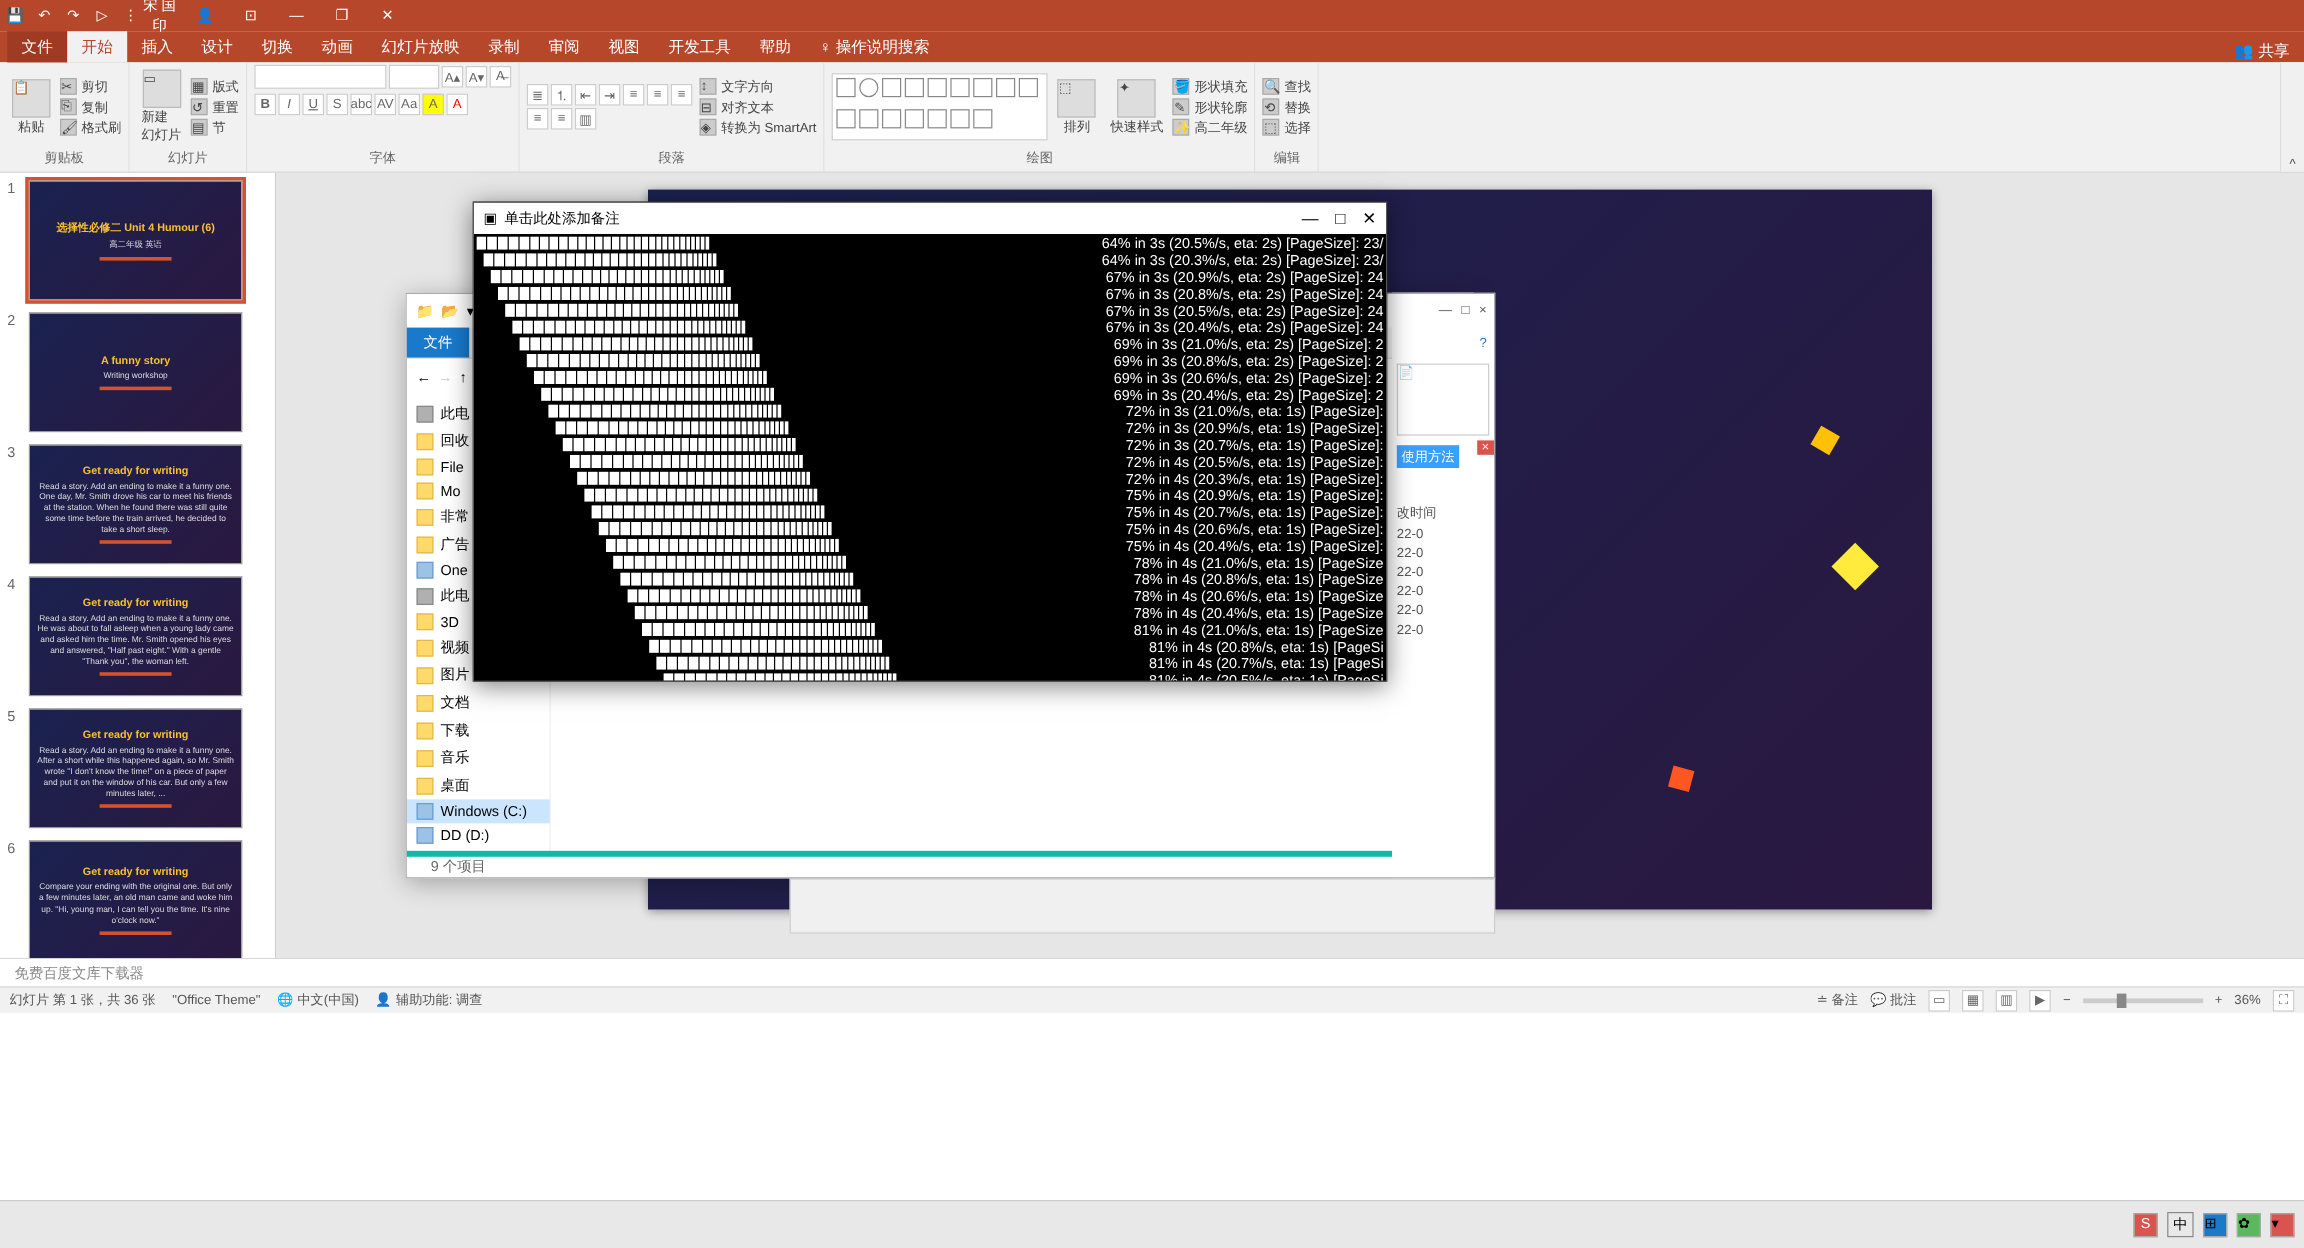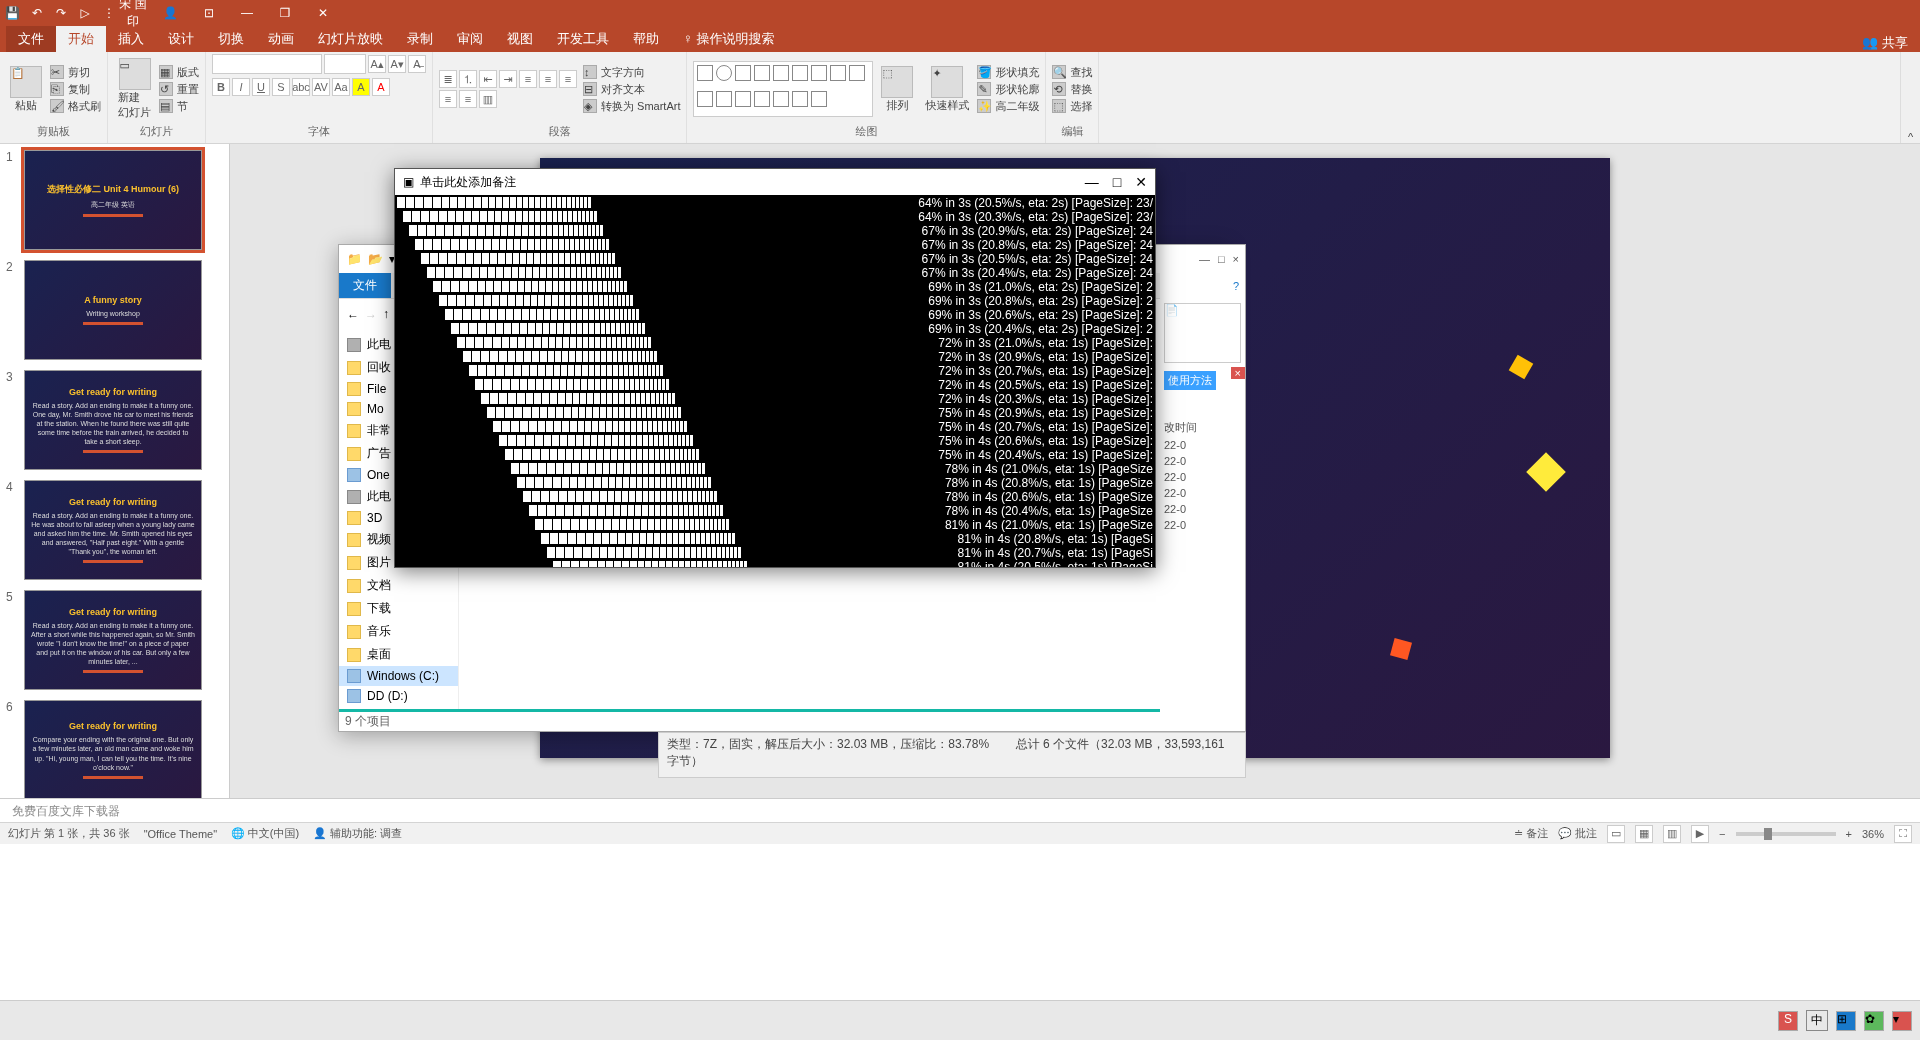--- a/index.html
+++ b/index.html
@@ -76,21 +76,21 @@
 .ex-nav { height: 30px; display: flex; align-items: center; padding: 0 8px; gap: 6px; }
 .ex-body { flex: 1; display: flex; overflow: hidden; }
 .ex-tree { width: 120px; border-right: 1px solid #eee; padding: 4px 0; overflow-y: auto; }
 .tree-item { display: flex; align-items: center; gap: 6px; padding: 3px 8px; white-space: nowrap; }
 .tree-item.sel { background: #cce5ff; }
 .tree-ico { width: 14px; height: 14px; display: inline-block; }
 .ico-folder { background: #ffd96a; border: 1px solid #e0b84a; }
 .ico-drive { background: #9cc2e5; border: 1px solid #6a9bd1; }
 .ico-pc { background: #b0b0b0; border: 1px solid #888; }
 .ex-content { flex: 1; background: #fff; }
-.ex-status { height: 22px; border-top: 3px solid #14b8a6; padding: 0 6px; display: flex; align-items: center; color: #666; }
+.ex-status { height: 22px; border-top: 5px solid #14b8a6; padding: 0 20px; display: flex; align-items: center; color: #666; }
 .ex-status .rightv { margin-left: auto; display: flex; gap: 4px; }
 .viewbtn { width: 20px; height: 16px; border: 1px solid #ccc; }
 
 
 .explorer2 { position: absolute; top: 244px; left: 1160px; width: 86px; height: 488px; background: #fff; border: 1px solid #aaa; border-left: none; display: flex; flex-direction: column; font-size: 11px; color: #555; }
 .ex2-top { height: 28px; display: flex; justify-content: flex-end; align-items: center; gap: 8px; padding-right: 6px; }
 .ex2-body { flex: 1; padding: 4px; overflow: hidden; }
 .ex2-item { margin: 4px 0; }
 
 
@@ -555,25 +555,20 @@
     <div class="winctrl">
       <span>—</span>
       <span>□</span>
       <span>✕</span>
     </div>
   </div>
   <div class="con-body" id="conbody"><div class="con-line"><span class="bars" style="width:282px;padding-left:0px;overflow:hidden;white-space:nowrap"><span class="bar-seg" style="width:8px"></span><span class="bar-seg" style="width:8px"></span><span class="bar-seg" style="width:8px"></span><span class="bar-seg" style="width:8px"></span><span class="bar-seg" style="width:8px"></span><span class="bar-seg" style="width:7px"></span><span class="bar-seg" style="width:7px"></span><span class="bar-seg" style="width:7px"></span><span class="bar-seg" style="width:7px"></span><span class="bar-seg" style="width:7px"></span><span class="bar-seg" style="width:6px"></span><span class="bar-seg" style="width:6px"></span><span class="bar-seg" style="width:6px"></span><span class="bar-seg" style="width:6px"></span><span class="bar-seg" style="width:6px"></span><span class="bar-seg" style="width:5px"></span><span class="bar-seg" style="width:5px"></span><span class="bar-seg" style="width:5px"></span><span class="bar-seg" style="width:5px"></span><span class="bar-seg" style="width:5px"></span><span class="bar-seg" style="width:4px"></span><span class="bar-seg" style="width:4px"></span><span class="bar-seg" style="width:4px"></span><span class="bar-seg" style="width:4px"></span><span class="bar-seg" style="width:4px"></span><span class="bar-seg" style="width:3px"></span><span class="bar-seg" style="width:3px"></span><span class="bar-seg" style="width:3px"></span><span class="bar-seg" style="width:3px"></span><span class="bar-seg" style="width:3px"></span></span><span style="flex:1;text-align:right">64% in 3s (20.5%/s, eta: 2s) [PageSize]: 23/</span></div><div class="con-line"><span class="bars" style="width:282px;padding-left:6px;overflow:hidden;white-space:nowrap"><span class="bar-seg" style="width:8px"></span><span class="bar-seg" style="width:8px"></span><span class="bar-seg" style="width:8px"></span><span class="bar-seg" style="width:8px"></span><span class="bar-seg" style="width:8px"></span><span class="bar-seg" style="width:7px"></span><span class="bar-seg" style="width:7px"></span><span class="bar-seg" style="width:7px"></span><span class="bar-seg" style="width:7px"></span><span class="bar-seg" style="width:7px"></span><span class="bar-seg" style="width:6px"></span><span class="bar-seg" style="width:6px"></span><span class="bar-seg" style="width:6px"></span><span class="bar-seg" style="width:6px"></span><span class="bar-seg" style="width:6px"></span><span class="bar-seg" style="width:5px"></span><span class="bar-seg" style="width:5px"></span><span class="bar-seg" style="width:5px"></span><span class="bar-seg" style="width:5px"></span><span class="bar-seg" style="width:5px"></span><span class="bar-seg" style="width:4px"></span><span class="bar-seg" style="width:4px"></span><span class="bar-seg" style="width:4px"></span><span class="bar-seg" style="width:4px"></span><span class="bar-seg" style="width:4px"></span><span class="bar-seg" style="width:3px"></span><span class="bar-seg" style="width:3px"></span><span class="bar-seg" style="width:3px"></span><span class="bar-seg" style="width:3px"></span><span class="bar-seg" style="width:3px"></span></span><span style="flex:1;text-align:right">64% in 3s (20.3%/s, eta: 2s) [PageSize]: 23/</span></div><div class="con-line"><span class="bars" style="width:295px;padding-left:12px;overflow:hidden;white-space:nowrap"><span class="bar-seg" style="width:8px"></span><span class="bar-seg" style="width:8px"></span><span class="bar-seg" style="width:8px"></span><span class="bar-seg" style="width:8px"></span><span class="bar-seg" style="width:8px"></span><span class="bar-seg" style="width:7px"></span><span class="bar-seg" style="width:7px"></span><span class="bar-seg" style="width:7px"></span><span class="bar-seg" style="width:7px"></span><span class="bar-seg" style="width:7px"></span><span class="bar-seg" style="width:6px"></span><span class="bar-seg" style="width:6px"></span><span class="bar-seg" style="width:6px"></span><span class="bar-seg" style="width:6px"></span><span class="bar-seg" style="width:6px"></span><span class="bar-seg" style="width:5px"></span><span class="bar-seg" style="width:5px"></span><span class="bar-seg" style="width:5px"></span><span class="bar-seg" style="width:5px"></span><span class="bar-seg" style="width:5px"></span><span class="bar-seg" style="width:4px"></span><span class="bar-seg" style="width:4px"></span><span class="bar-seg" style="width:4px"></span><span class="bar-seg" style="width:4px"></span><span class="bar-seg" style="width:4px"></span><span class="bar-seg" style="width:3px"></span><span class="bar-seg" style="width:3px"></span><span class="bar-seg" style="width:3px"></span><span class="bar-seg" style="width:3px"></span><span class="bar-seg" style="width:3px"></span></span><span style="flex:1;text-align:right">67% in 3s (20.9%/s, eta: 2s) [PageSize]: 24</span></div><div class="con-line"><span class="bars" style="width:295px;padding-left:18px;overflow:hidden;white-space:nowrap"><span class="bar-seg" style="width:8px"></span><span class="bar-seg" style="width:8px"></span><span class="bar-seg" style="width:8px"></span><span class="bar-seg" style="width:8px"></span><span class="bar-seg" style="width:8px"></span><span class="bar-seg" style="width:7px"></span><span class="bar-seg" style="width:7px"></span><span class="bar-seg" style="width:7px"></span><span class="bar-seg" style="width:7px"></span><span class="bar-seg" style="width:7px"></span><span class="bar-seg" style="width:6px"></span><span class="bar-seg" style="width:6px"></span><span class="bar-seg" style="width:6px"></span><span class="bar-seg" style="width:6px"></span><span class="bar-seg" style="width:6px"></span><span class="bar-seg" style="width:5px"></span><span class="bar-seg" style="width:5px"></span><span class="bar-seg" style="width:5px"></span><span class="bar-seg" style="width:5px"></span><span class="bar-seg" style="width:5px"></span><span class="bar-seg" style="width:4px"></span><span class="bar-seg" style="width:4px"></span><span class="bar-seg" style="width:4px"></span><span class="bar-seg" style="width:4px"></span><span class="bar-seg" style="width:4px"></span><span class="bar-seg" style="width:3px"></span><span class="bar-seg" style="width:3px"></span><span class="bar-seg" style="width:3px"></span><span class="bar-seg" style="width:3px"></span><span class="bar-seg" style="width:3px"></span></span><span style="flex:1;text-align:right">67% in 3s (20.8%/s, eta: 2s) [PageSize]: 24</span></div><div class="con-line"><span class="bars" style="width:295px;padding-left:24px;overflow:hidden;white-space:nowrap"><span class="bar-seg" style="width:8px"></span><span class="bar-seg" style="width:8px"></span><span class="bar-seg" style="width:8px"></span><span class="bar-seg" style="width:8px"></span><span class="bar-seg" style="width:8px"></span><span class="bar-seg" style="width:7px"></span><span class="bar-seg" style="width:7px"></span><span class="bar-seg" style="width:7px"></span><span class="bar-seg" style="width:7px"></span><span class="bar-seg" style="width:7px"></span><span class="bar-seg" style="width:6px"></span><span class="bar-seg" style="width:6px"></span><span class="bar-seg" style="width:6px"></span><span class="bar-seg" style="width:6px"></span><span class="bar-seg" style="width:6px"></span><span class="bar-seg" style="width:5px"></span><span class="bar-seg" style="width:5px"></span><span class="bar-seg" style="width:5px"></span><span class="bar-seg" style="width:5px"></span><span class="bar-seg" style="width:5px"></span><span class="bar-seg" style="width:4px"></span><span class="bar-seg" style="width:4px"></span><span class="bar-seg" style="width:4px"></span><span class="bar-seg" style="width:4px"></span><span class="bar-seg" style="width:4px"></span><span class="bar-seg" style="width:3px"></span><span class="bar-seg" style="width:3px"></span><span class="bar-seg" style="width:3px"></span><span class="bar-seg" style="width:3px"></span><span class="bar-seg" style="width:3px"></span></span><span style="flex:1;text-align:right">67% in 3s (20.5%/s, eta: 2s) [PageSize]: 24</span></div><div class="con-line"><span class="bars" style="width:295px;padding-left:30px;overflow:hidden;white-space:nowrap"><span class="bar-seg" style="width:8px"></span><span class="bar-seg" style="width:8px"></span><span class="bar-seg" style="width:8px"></span><span class="bar-seg" style="width:8px"></span><span class="bar-seg" style="width:8px"></span><span class="bar-seg" style="width:7px"></span><span class="bar-seg" style="width:7px"></span><span class="bar-seg" style="width:7px"></span><span class="bar-seg" style="width:7px"></span><span class="bar-seg" style="width:7px"></span><span class="bar-seg" style="width:6px"></span><span class="bar-seg" style="width:6px"></span><span class="bar-seg" style="width:6px"></span><span class="bar-seg" style="width:6px"></span><span class="bar-seg" style="width:6px"></span><span class="bar-seg" style="width:5px"></span><span class="bar-seg" style="width:5px"></span><span class="bar-seg" style="width:5px"></span><span class="bar-seg" style="width:5px"></span><span class="bar-seg" style="width:5px"></span><span class="bar-seg" style="width:4px"></span><span class="bar-seg" style="width:4px"></span><span class="bar-seg" style="width:4px"></span><span class="bar-seg" style="width:4px"></span><span class="bar-seg" style="width:4px"></span><span class="bar-seg" style="width:3px"></span><span class="bar-seg" style="width:3px"></span><span class="bar-seg" style="width:3px"></span><span class="bar-seg" style="width:3px"></span><span class="bar-seg" style="width:3px"></span></span><span style="flex:1;text-align:right">67% in 3s (20.4%/s, eta: 2s) [PageSize]: 24</span></div><div class="con-line"><span class="bars" style="width:304px;padding-left:36px;overflow:hidden;white-space:nowrap"><span class="bar-seg" style="width:8px"></span><span class="bar-seg" style="width:8px"></span><span class="bar-seg" style="width:8px"></span><span class="bar-seg" style="width:8px"></span><span class="bar-seg" style="width:8px"></span><span class="bar-seg" style="width:7px"></span><span class="bar-seg" style="width:7px"></span><span class="bar-seg" style="width:7px"></span><span class="bar-seg" style="width:7px"></span><span class="bar-seg" style="width:7px"></span><span class="bar-seg" style="width:6px"></span><span class="bar-seg" style="width:6px"></span><span class="bar-seg" style="width:6px"></span><span class="bar-seg" style="width:6px"></span><span class="bar-seg" style="width:6px"></span><span class="bar-seg" style="width:5px"></span><span class="bar-seg" style="width:5px"></span><span class="bar-seg" style="width:5px"></span><span class="bar-seg" style="width:5px"></span><span class="bar-seg" style="width:5px"></span><span class="bar-seg" style="width:4px"></span><span class="bar-seg" style="width:4px"></span><span class="bar-seg" style="width:4px"></span><span class="bar-seg" style="width:4px"></span><span class="bar-seg" style="width:4px"></span><span class="bar-seg" style="width:3px"></span><span class="bar-seg" style="width:3px"></span><span class="bar-seg" style="width:3px"></span><span class="bar-seg" style="width:3px"></span><span class="bar-seg" style="width:3px"></span></span><span style="flex:1;text-align:right">69% in 3s (21.0%/s, eta: 2s) [PageSize]: 2</span></div><div class="con-line"><span class="bars" style="width:304px;padding-left:42px;overflow:hidden;white-space:nowrap"><span class="bar-seg" style="width:8px"></span><span class="bar-seg" style="width:8px"></span><span class="bar-seg" style="width:8px"></span><span class="bar-seg" style="width:8px"></span><span class="bar-seg" style="width:8px"></span><span class="bar-seg" style="width:7px"></span><span class="bar-seg" style="width:7px"></span><span class="bar-seg" style="width:7px"></span><span class="bar-seg" style="width:7px"></span><span class="bar-seg" style="width:7px"></span><span class="bar-seg" style="width:6px"></span><span class="bar-seg" style="width:6px"></span><span class="bar-seg" style="width:6px"></span><span class="bar-seg" style="width:6px"></span><span class="bar-seg" style="width:6px"></span><span class="bar-seg" style="width:5px"></span><span class="bar-seg" style="width:5px"></span><span class="bar-seg" style="width:5px"></span><span class="bar-seg" style="width:5px"></span><span class="bar-seg" style="width:5px"></span><span class="bar-seg" style="width:4px"></span><span class="bar-seg" style="width:4px"></span><span class="bar-seg" style="width:4px"></span><span class="bar-seg" style="width:4px"></span><span class="bar-seg" style="width:4px"></span><span class="bar-seg" style="width:3px"></span><span class="bar-seg" style="width:3px"></span><span class="bar-seg" style="width:3px"></span><span class="bar-seg" style="width:3px"></span><span class="bar-seg" style="width:3px"></span></span><span style="flex:1;text-align:right">69% in 3s (20.8%/s, eta: 2s) [PageSize]: 2</span></div><div class="con-line"><span class="bars" style="width:304px;padding-left:48px;overflow:hidden;white-space:nowrap"><span class="bar-seg" style="width:8px"></span><span class="bar-seg" style="width:8px"></span><span class="bar-seg" style="width:8px"></span><span class="bar-seg" style="width:8px"></span><span class="bar-seg" style="width:8px"></span><span class="bar-seg" style="width:7px"></span><span class="bar-seg" style="width:7px"></span><span class="bar-seg" style="width:7px"></span><span class="bar-seg" style="width:7px"></span><span class="bar-seg" style="width:7px"></span><span class="bar-seg" style="width:6px"></span><span class="bar-seg" style="width:6px"></span><span class="bar-seg" style="width:6px"></span><span class="bar-seg" style="width:6px"></span><span class="bar-seg" style="width:6px"></span><span class="bar-seg" style="width:5px"></span><span class="bar-seg" style="width:5px"></span><span class="bar-seg" style="width:5px"></span><span class="bar-seg" style="width:5px"></span><span class="bar-seg" style="width:5px"></span><span class="bar-seg" style="width:4px"></span><span class="bar-seg" style="width:4px"></span><span class="bar-seg" style="width:4px"></span><span class="bar-seg" style="width:4px"></span><span class="bar-seg" style="width:4px"></span><span class="bar-seg" style="width:3px"></span><span class="bar-seg" style="width:3px"></span><span class="bar-seg" style="width:3px"></span><span class="bar-seg" style="width:3px"></span><span class="bar-seg" style="width:3px"></span></span><span style="flex:1;text-align:right">69% in 3s (20.6%/s, eta: 2s) [PageSize]: 2</span></div><div class="con-line"><span class="bars" style="width:304px;padding-left:54px;overflow:hidden;white-space:nowrap"><span class="bar-seg" style="width:8px"></span><span class="bar-seg" style="width:8px"></span><span class="bar-seg" style="width:8px"></span><span class="bar-seg" style="width:8px"></span><span class="bar-seg" style="width:8px"></span><span class="bar-seg" style="width:7px"></span><span class="bar-seg" style="width:7px"></span><span class="bar-seg" style="width:7px"></span><span class="bar-seg" style="width:7px"></span><span class="bar-seg" style="width:7px"></span><span class="bar-seg" style="width:6px"></span><span class="bar-seg" style="width:6px"></span><span class="bar-seg" style="width:6px"></span><span class="bar-seg" style="width:6px"></span><span class="bar-seg" style="width:6px"></span><span class="bar-seg" style="width:5px"></span><span class="bar-seg" style="width:5px"></span><span class="bar-seg" style="width:5px"></span><span class="bar-seg" style="width:5px"></span><span class="bar-seg" style="width:5px"></span><span class="bar-seg" style="width:4px"></span><span class="bar-seg" style="width:4px"></span><span class="bar-seg" style="width:4px"></span><span class="bar-seg" style="width:4px"></span><span class="bar-seg" style="width:4px"></span><span class="bar-seg" style="width:3px"></span><span class="bar-seg" style="width:3px"></span><span class="bar-seg" style="width:3px"></span><span class="bar-seg" style="width:3px"></span><span class="bar-seg" style="width:3px"></span></span><span style="flex:1;text-align:right">69% in 3s (20.4%/s, eta: 2s) [PageSize]: 2</span></div><div class="con-line"><span class="bars" style="width:317px;padding-left:60px;overflow:hidden;white-space:nowrap"><span class="bar-seg" style="width:8px"></span><span class="bar-seg" style="width:8px"></span><span class="bar-seg" style="width:8px"></span><span class="bar-seg" style="width:8px"></span><span class="bar-seg" style="width:8px"></span><span class="bar-seg" style="width:7px"></span><span class="bar-seg" style="width:7px"></span><span class="bar-seg" style="width:7px"></span><span class="bar-seg" style="width:7px"></span><span class="bar-seg" style="width:7px"></span><span class="bar-seg" style="width:6px"></span><span class="bar-seg" style="width:6px"></span><span class="bar-seg" style="width:6px"></span><span class="bar-seg" style="width:6px"></span><span class="bar-seg" style="width:6px"></span><span class="bar-seg" style="width:5px"></span><span class="bar-seg" style="width:5px"></span><span class="bar-seg" style="width:5px"></span><span class="bar-seg" style="width:5px"></span><span class="bar-seg" style="width:5px"></span><span class="bar-seg" style="width:4px"></span><span class="bar-seg" style="width:4px"></span><span class="bar-seg" style="width:4px"></span><span class="bar-seg" style="width:4px"></span><span class="bar-seg" style="width:4px"></span><span class="bar-seg" style="width:3px"></span><span class="bar-seg" style="width:3px"></span><span class="bar-seg" style="width:3px"></span><span class="bar-seg" style="width:3px"></span><span class="bar-seg" style="width:3px"></span></span><span style="flex:1;text-align:right">72% in 3s (21.0%/s, eta: 1s) [PageSize]:</span></div><div class="con-line"><span class="bars" style="width:317px;padding-left:66px;overflow:hidden;white-space:nowrap"><span class="bar-seg" style="width:8px"></span><span class="bar-seg" style="width:8px"></span><span class="bar-seg" style="width:8px"></span><span class="bar-seg" style="width:8px"></span><span class="bar-seg" style="width:8px"></span><span class="bar-seg" style="width:7px"></span><span class="bar-seg" style="width:7px"></span><span class="bar-seg" style="width:7px"></span><span class="bar-seg" style="width:7px"></span><span class="bar-seg" style="width:7px"></span><span class="bar-seg" style="width:6px"></span><span class="bar-seg" style="width:6px"></span><span class="bar-seg" style="width:6px"></span><span class="bar-seg" style="width:6px"></span><span class="bar-seg" style="width:6px"></span><span class="bar-seg" style="width:5px"></span><span class="bar-seg" style="width:5px"></span><span class="bar-seg" style="width:5px"></span><span class="bar-seg" style="width:5px"></span><span class="bar-seg" style="width:5px"></span><span class="bar-seg" style="width:4px"></span><span class="bar-seg" style="width:4px"></span><span class="bar-seg" style="width:4px"></span><span class="bar-seg" style="width:4px"></span><span class="bar-seg" style="width:4px"></span><span class="bar-seg" style="width:3px"></span><span class="bar-seg" style="width:3px"></span><span class="bar-seg" style="width:3px"></span><span class="bar-seg" style="width:3px"></span><span class="bar-seg" style="width:3px"></span></span><span style="flex:1;text-align:right">72% in 3s (20.9%/s, eta: 1s) [PageSize]:</span></div><div class="con-line"><span class="bars" style="width:317px;padding-left:72px;overflow:hidden;white-space:nowrap"><span class="bar-seg" style="width:8px"></span><span class="bar-seg" style="width:8px"></span><span class="bar-seg" style="width:8px"></span><span class="bar-seg" style="width:8px"></span><span class="bar-seg" style="width:8px"></span><span class="bar-seg" style="width:7px"></span><span class="bar-seg" style="width:7px"></span><span class="bar-seg" style="width:7px"></span><span class="bar-seg" style="width:7px"></span><span class="bar-seg" style="width:7px"></span><span class="bar-seg" style="width:6px"></span><span class="bar-seg" style="width:6px"></span><span class="bar-seg" style="width:6px"></span><span class="bar-seg" style="width:6px"></span><span class="bar-seg" style="width:6px"></span><span class="bar-seg" style="width:5px"></span><span class="bar-seg" style="width:5px"></span><span class="bar-seg" style="width:5px"></span><span class="bar-seg" style="width:5px"></span><span class="bar-seg" style="width:5px"></span><span class="bar-seg" style="width:4px"></span><span class="bar-seg" style="width:4px"></span><span class="bar-seg" style="width:4px"></span><span class="bar-seg" style="width:4px"></span><span class="bar-seg" style="width:4px"></span><span class="bar-seg" style="width:3px"></span><span class="bar-seg" style="width:3px"></span><span class="bar-seg" style="width:3px"></span><span class="bar-seg" style="width:3px"></span><span class="bar-seg" style="width:3px"></span></span><span style="flex:1;text-align:right">72% in 3s (20.7%/s, eta: 1s) [PageSize]:</span></div><div class="con-line"><span class="bars" style="width:317px;padding-left:78px;overflow:hidden;white-space:nowrap"><span class="bar-seg" style="width:8px"></span><span class="bar-seg" style="width:8px"></span><span class="bar-seg" style="width:8px"></span><span class="bar-seg" style="width:8px"></span><span class="bar-seg" style="width:8px"></span><span class="bar-seg" style="width:7px"></span><span class="bar-seg" style="width:7px"></span><span class="bar-seg" style="width:7px"></span><span class="bar-seg" style="width:7px"></span><span class="bar-seg" style="width:7px"></span><span class="bar-seg" style="width:6px"></span><span class="bar-seg" style="width:6px"></span><span class="bar-seg" style="width:6px"></span><span class="bar-seg" style="width:6px"></span><span class="bar-seg" style="width:6px"></span><span class="bar-seg" style="width:5px"></span><span class="bar-seg" style="width:5px"></span><span class="bar-seg" style="width:5px"></span><span class="bar-seg" style="width:5px"></span><span class="bar-seg" style="width:5px"></span><span class="bar-seg" style="width:4px"></span><span class="bar-seg" style="width:4px"></span><span class="bar-seg" style="width:4px"></span><span class="bar-seg" style="width:4px"></span><span class="bar-seg" style="width:4px"></span><span class="bar-seg" style="width:3px"></span><span class="bar-seg" style="width:3px"></span><span class="bar-seg" style="width:3px"></span><span class="bar-seg" style="width:3px"></span><span class="bar-seg" style="width:3px"></span></span><span style="flex:1;text-align:right">72% in 4s (20.5%/s, eta: 1s) [PageSize]:</span></div><div class="con-line"><span class="bars" style="width:317px;padding-left:84px;overflow:hidden;white-space:nowrap"><span class="bar-seg" style="width:8px"></span><span class="bar-seg" style="width:8px"></span><span class="bar-seg" style="width:8px"></span><span class="bar-seg" style="width:8px"></span><span class="bar-seg" style="width:8px"></span><span class="bar-seg" style="width:7px"></span><span class="bar-seg" style="width:7px"></span><span class="bar-seg" style="width:7px"></span><span class="bar-seg" style="width:7px"></span><span class="bar-seg" style="width:7px"></span><span class="bar-seg" style="width:6px"></span><span class="bar-seg" style="width:6px"></span><span class="bar-seg" style="width:6px"></span><span class="bar-seg" style="width:6px"></span><span class="bar-seg" style="width:6px"></span><span class="bar-seg" style="width:5px"></span><span class="bar-seg" style="width:5px"></span><span class="bar-seg" style="width:5px"></span><span class="bar-seg" style="width:5px"></span><span class="bar-seg" style="width:5px"></span><span class="bar-seg" style="width:4px"></span><span class="bar-seg" style="width:4px"></span><span class="bar-seg" style="width:4px"></span><span class="bar-seg" style="width:4px"></span><span class="bar-seg" style="width:4px"></span><span class="bar-seg" style="width:3px"></span><span class="bar-seg" style="width:3px"></span><span class="bar-seg" style="width:3px"></span><span class="bar-seg" style="width:3px"></span><span class="bar-seg" style="width:3px"></span></span><span style="flex:1;text-align:right">72% in 4s (20.3%/s, eta: 1s) [PageSize]:</span></div><div class="con-line"><span class="bars" style="width:330px;padding-left:90px;overflow:hidden;white-space:nowrap"><span class="bar-seg" style="width:8px"></span><span class="bar-seg" style="width:8px"></span><span class="bar-seg" style="width:8px"></span><span class="bar-seg" style="width:8px"></span><span class="bar-seg" style="width:8px"></span><span class="bar-seg" style="width:7px"></span><span class="bar-seg" style="width:7px"></span><span class="bar-seg" style="width:7px"></span><span class="bar-seg" style="width:7px"></span><span class="bar-seg" style="width:7px"></span><span class="bar-seg" style="width:6px"></span><span class="bar-seg" style="width:6px"></span><span class="bar-seg" style="width:6px"></span><span class="bar-seg" style="width:6px"></span><span class="bar-seg" style="width:6px"></span><span class="bar-seg" style="width:5px"></span><span class="bar-seg" style="width:5px"></span><span class="bar-seg" style="width:5px"></span><span class="bar-seg" style="width:5px"></span><span class="bar-seg" style="width:5px"></span><span class="bar-seg" style="width:4px"></span><span class="bar-seg" style="width:4px"></span><span class="bar-seg" style="width:4px"></span><span class="bar-seg" style="width:4px"></span><span class="bar-seg" style="width:4px"></span><span class="bar-seg" style="width:3px"></span><span class="bar-seg" style="width:3px"></span><span class="bar-seg" style="width:3px"></span><span class="bar-seg" style="width:3px"></span><span class="bar-seg" style="width:3px"></span></span><span style="flex:1;text-align:right">75% in 4s (20.9%/s, eta: 1s) [PageSize]:</span></div><div class="con-line"><span class="bars" style="width:330px;padding-left:96px;overflow:hidden;white-space:nowrap"><span class="bar-seg" style="width:8px"></span><span class="bar-seg" style="width:8px"></span><span class="bar-seg" style="width:8px"></span><span class="bar-seg" style="width:8px"></span><span class="bar-seg" style="width:8px"></span><span class="bar-seg" style="width:7px"></span><span class="bar-seg" style="width:7px"></span><span class="bar-seg" style="width:7px"></span><span class="bar-seg" style="width:7px"></span><span class="bar-seg" style="width:7px"></span><span class="bar-seg" style="width:6px"></span><span class="bar-seg" style="width:6px"></span><span class="bar-seg" style="width:6px"></span><span class="bar-seg" style="width:6px"></span><span class="bar-seg" style="width:6px"></span><span class="bar-seg" style="width:5px"></span><span class="bar-seg" style="width:5px"></span><span class="bar-seg" style="width:5px"></span><span class="bar-seg" style="width:5px"></span><span class="bar-seg" style="width:5px"></span><span class="bar-seg" style="width:4px"></span><span class="bar-seg" style="width:4px"></span><span class="bar-seg" style="width:4px"></span><span class="bar-seg" style="width:4px"></span><span class="bar-seg" style="width:4px"></span><span class="bar-seg" style="width:3px"></span><span class="bar-seg" style="width:3px"></span><span class="bar-seg" style="width:3px"></span><span class="bar-seg" style="width:3px"></span><span class="bar-seg" style="width:3px"></span></span><span style="flex:1;text-align:right">75% in 4s (20.7%/s, eta: 1s) [PageSize]:</span></div><div class="con-line"><span class="bars" style="width:330px;padding-left:102px;overflow:hidden;white-space:nowrap"><span class="bar-seg" style="width:8px"></span><span class="bar-seg" style="width:8px"></span><span class="bar-seg" style="width:8px"></span><span class="bar-seg" style="width:8px"></span><span class="bar-seg" style="width:8px"></span><span class="bar-seg" style="width:7px"></span><span class="bar-seg" style="width:7px"></span><span class="bar-seg" style="width:7px"></span><span class="bar-seg" style="width:7px"></span><span class="bar-seg" style="width:7px"></span><span class="bar-seg" style="width:6px"></span><span class="bar-seg" style="width:6px"></span><span class="bar-seg" style="width:6px"></span><span class="bar-seg" style="width:6px"></span><span class="bar-seg" style="width:6px"></span><span class="bar-seg" style="width:5px"></span><span class="bar-seg" style="width:5px"></span><span class="bar-seg" style="width:5px"></span><span class="bar-seg" style="width:5px"></span><span class="bar-seg" style="width:5px"></span><span class="bar-seg" style="width:4px"></span><span class="bar-seg" style="width:4px"></span><span class="bar-seg" style="width:4px"></span><span class="bar-seg" style="width:4px"></span><span class="bar-seg" style="width:4px"></span><span class="bar-seg" style="width:3px"></span><span class="bar-seg" style="width:3px"></span><span class="bar-seg" style="width:3px"></span><span class="bar-seg" style="width:3px"></span><span class="bar-seg" style="width:3px"></span></span><span style="flex:1;text-align:right">75% in 4s (20.6%/s, eta: 1s) [PageSize]:</span></div><div class="con-line"><span class="bars" style="width:330px;padding-left:108px;overflow:hidden;white-space:nowrap"><span class="bar-seg" style="width:8px"></span><span class="bar-seg" style="width:8px"></span><span class="bar-seg" style="width:8px"></span><span class="bar-seg" style="width:8px"></span><span class="bar-seg" style="width:8px"></span><span class="bar-seg" style="width:7px"></span><span class="bar-seg" style="width:7px"></span><span class="bar-seg" style="width:7px"></span><span class="bar-seg" style="width:7px"></span><span class="bar-seg" style="width:7px"></span><span class="bar-seg" style="width:6px"></span><span class="bar-seg" style="width:6px"></span><span class="bar-seg" style="width:6px"></span><span class="bar-seg" style="width:6px"></span><span class="bar-seg" style="width:6px"></span><span class="bar-seg" style="width:5px"></span><span class="bar-seg" style="width:5px"></span><span class="bar-seg" style="width:5px"></span><span class="bar-seg" style="width:5px"></span><span class="bar-seg" style="width:5px"></span><span class="bar-seg" style="width:4px"></span><span class="bar-seg" style="width:4px"></span><span class="bar-seg" style="width:4px"></span><span class="bar-seg" style="width:4px"></span><span class="bar-seg" style="width:4px"></span><span class="bar-seg" style="width:3px"></span><span class="bar-seg" style="width:3px"></span><span class="bar-seg" style="width:3px"></span><span class="bar-seg" style="width:3px"></span><span class="bar-seg" style="width:3px"></span></span><span style="flex:1;text-align:right">75% in 4s (20.4%/s, eta: 1s) [PageSize]:</span></div><div class="con-line"><span class="bars" style="width:343px;padding-left:114px;overflow:hidden;white-space:nowrap"><span class="bar-seg" style="width:8px"></span><span class="bar-seg" style="width:8px"></span><span class="bar-seg" style="width:8px"></span><span class="bar-seg" style="width:8px"></span><span class="bar-seg" style="width:8px"></span><span class="bar-seg" style="width:7px"></span><span class="bar-seg" style="width:7px"></span><span class="bar-seg" style="width:7px"></span><span class="bar-seg" style="width:7px"></span><span class="bar-seg" style="width:7px"></span><span class="bar-seg" style="width:6px"></span><span class="bar-seg" style="width:6px"></span><span class="bar-seg" style="width:6px"></span><span class="bar-seg" style="width:6px"></span><span class="bar-seg" style="width:6px"></span><span class="bar-seg" style="width:5px"></span><span class="bar-seg" style="width:5px"></span><span class="bar-seg" style="width:5px"></span><span class="bar-seg" style="width:5px"></span><span class="bar-seg" style="width:5px"></span><span class="bar-seg" style="width:4px"></span><span class="bar-seg" style="width:4px"></span><span class="bar-seg" style="width:4px"></span><span class="bar-seg" style="width:4px"></span><span class="bar-seg" style="width:4px"></span><span class="bar-seg" style="width:3px"></span><span class="bar-seg" style="width:3px"></span><span class="bar-seg" style="width:3px"></span><span class="bar-seg" style="width:3px"></span><span class="bar-seg" style="width:3px"></span></span><span style="flex:1;text-align:right">78% in 4s (21.0%/s, eta: 1s) [PageSize</span></div><div class="con-line"><span class="bars" style="width:343px;padding-left:120px;overflow:hidden;white-space:nowrap"><span class="bar-seg" style="width:8px"></span><span class="bar-seg" style="width:8px"></span><span class="bar-seg" style="width:8px"></span><span class="bar-seg" style="width:8px"></span><span class="bar-seg" style="width:8px"></span><span class="bar-seg" style="width:7px"></span><span class="bar-seg" style="width:7px"></span><span class="bar-seg" style="width:7px"></span><span class="bar-seg" style="width:7px"></span><span class="bar-seg" style="width:7px"></span><span class="bar-seg" style="width:6px"></span><span class="bar-seg" style="width:6px"></span><span class="bar-seg" style="width:6px"></span><span class="bar-seg" style="width:6px"></span><span class="bar-seg" style="width:6px"></span><span class="bar-seg" style="width:5px"></span><span class="bar-seg" style="width:5px"></span><span class="bar-seg" style="width:5px"></span><span class="bar-seg" style="width:5px"></span><span class="bar-seg" style="width:5px"></span><span class="bar-seg" style="width:4px"></span><span class="bar-seg" style="width:4px"></span><span class="bar-seg" style="width:4px"></span><span class="bar-seg" style="width:4px"></span><span class="bar-seg" style="width:4px"></span><span class="bar-seg" style="width:3px"></span><span class="bar-seg" style="width:3px"></span><span class="bar-seg" style="width:3px"></span><span class="bar-seg" style="width:3px"></span><span class="bar-seg" style="width:3px"></span></span><span style="flex:1;text-align:right">78% in 4s (20.8%/s, eta: 1s) [PageSize</span></div><div class="con-line"><span class="bars" style="width:343px;padding-left:126px;overflow:hidden;white-space:nowrap"><span class="bar-seg" style="width:8px"></span><span class="bar-seg" style="width:8px"></span><span class="bar-seg" style="width:8px"></span><span class="bar-seg" style="width:8px"></span><span class="bar-seg" style="width:8px"></span><span class="bar-seg" style="width:7px"></span><span class="bar-seg" style="width:7px"></span><span class="bar-seg" style="width:7px"></span><span class="bar-seg" style="width:7px"></span><span class="bar-seg" style="width:7px"></span><span class="bar-seg" style="width:6px"></span><span class="bar-seg" style="width:6px"></span><span class="bar-seg" style="width:6px"></span><span class="bar-seg" style="width:6px"></span><span class="bar-seg" style="width:6px"></span><span class="bar-seg" style="width:5px"></span><span class="bar-seg" style="width:5px"></span><span class="bar-seg" style="width:5px"></span><span class="bar-seg" style="width:5px"></span><span class="bar-seg" style="width:5px"></span><span class="bar-seg" style="width:4px"></span><span class="bar-seg" style="width:4px"></span><span class="bar-seg" style="width:4px"></span><span class="bar-seg" style="width:4px"></span><span class="bar-seg" style="width:4px"></span><span class="bar-seg" style="width:3px"></span><span class="bar-seg" style="width:3px"></span><span class="bar-seg" style="width:3px"></span><span class="bar-seg" style="width:3px"></span><span class="bar-seg" style="width:3px"></span></span><span style="flex:1;text-align:right">78% in 4s (20.6%/s, eta: 1s) [PageSize</span></div><div class="con-line"><span class="bars" style="width:343px;padding-left:132px;overflow:hidden;white-space:nowrap"><span class="bar-seg" style="width:8px"></span><span class="bar-seg" style="width:8px"></span><span class="bar-seg" style="width:8px"></span><span class="bar-seg" style="width:8px"></span><span class="bar-seg" style="width:8px"></span><span class="bar-seg" style="width:7px"></span><span class="bar-seg" style="width:7px"></span><span class="bar-seg" style="width:7px"></span><span class="bar-seg" style="width:7px"></span><span class="bar-seg" style="width:7px"></span><span class="bar-seg" style="width:6px"></span><span class="bar-seg" style="width:6px"></span><span class="bar-seg" style="width:6px"></span><span class="bar-seg" style="width:6px"></span><span class="bar-seg" style="width:6px"></span><span class="bar-seg" style="width:5px"></span><span class="bar-seg" style="width:5px"></span><span class="bar-seg" style="width:5px"></span><span class="bar-seg" style="width:5px"></span><span class="bar-seg" style="width:5px"></span><span class="bar-seg" style="width:4px"></span><span class="bar-seg" style="width:4px"></span><span class="bar-seg" style="width:4px"></span><span class="bar-seg" style="width:4px"></span><span class="bar-seg" style="width:4px"></span><span class="bar-seg" style="width:3px"></span><span class="bar-seg" style="width:3px"></span><span class="bar-seg" style="width:3px"></span><span class="bar-seg" style="width:3px"></span><span class="bar-seg" style="width:3px"></span></span><span style="flex:1;text-align:right">78% in 4s (20.4%/s, eta: 1s) [PageSize</span></div><div class="con-line"><span class="bars" style="width:356px;padding-left:138px;overflow:hidden;white-space:nowrap"><span class="bar-seg" style="width:8px"></span><span class="bar-seg" style="width:8px"></span><span class="bar-seg" style="width:8px"></span><span class="bar-seg" style="width:8px"></span><span class="bar-seg" style="width:8px"></span><span class="bar-seg" style="width:7px"></span><span class="bar-seg" style="width:7px"></span><span class="bar-seg" style="width:7px"></span><span class="bar-seg" style="width:7px"></span><span class="bar-seg" style="width:7px"></span><span class="bar-seg" style="width:6px"></span><span class="bar-seg" style="width:6px"></span><span class="bar-seg" style="width:6px"></span><span class="bar-seg" style="width:6px"></span><span class="bar-seg" style="width:6px"></span><span class="bar-seg" style="width:5px"></span><span class="bar-seg" style="width:5px"></span><span class="bar-seg" style="width:5px"></span><span class="bar-seg" style="width:5px"></span><span class="bar-seg" style="width:5px"></span><span class="bar-seg" style="width:4px"></span><span class="bar-seg" style="width:4px"></span><span class="bar-seg" style="width:4px"></span><span class="bar-seg" style="width:4px"></span><span class="bar-seg" style="width:4px"></span><span class="bar-seg" style="width:3px"></span><span class="bar-seg" style="width:3px"></span><span class="bar-seg" style="width:3px"></span><span class="bar-seg" style="width:3px"></span><span class="bar-seg" style="width:3px"></span></span><span style="flex:1;text-align:right">81% in 4s (21.0%/s, eta: 1s) [PageSize</span></div><div class="con-line"><span class="bars" style="width:356px;padding-left:144px;overflow:hidden;white-space:nowrap"><span class="bar-seg" style="width:8px"></span><span class="bar-seg" style="width:8px"></span><span class="bar-seg" style="width:8px"></span><span class="bar-seg" style="width:8px"></span><span class="bar-seg" style="width:8px"></span><span class="bar-seg" style="width:7px"></span><span class="bar-seg" style="width:7px"></span><span class="bar-seg" style="width:7px"></span><span class="bar-seg" style="width:7px"></span><span class="bar-seg" style="width:7px"></span><span class="bar-seg" style="width:6px"></span><span class="bar-seg" style="width:6px"></span><span class="bar-seg" style="width:6px"></span><span class="bar-seg" style="width:6px"></span><span class="bar-seg" style="width:6px"></span><span class="bar-seg" style="width:5px"></span><span class="bar-seg" style="width:5px"></span><span class="bar-seg" style="width:5px"></span><span class="bar-seg" style="width:5px"></span><span class="bar-seg" style="width:5px"></span><span class="bar-seg" style="width:4px"></span><span class="bar-seg" style="width:4px"></span><span class="bar-seg" style="width:4px"></span><span class="bar-seg" style="width:4px"></span><span class="bar-seg" style="width:4px"></span><span class="bar-seg" style="width:3px"></span><span class="bar-seg" style="width:3px"></span><span class="bar-seg" style="width:3px"></span><span class="bar-seg" style="width:3px"></span><span class="bar-seg" style="width:3px"></span></span><span style="flex:1;text-align:right">81% in 4s (20.8%/s, eta: 1s) [PageSi</span></div><div class="con-line"><span class="bars" style="width:356px;padding-left:150px;overflow:hidden;white-space:nowrap"><span class="bar-seg" style="width:8px"></span><span class="bar-seg" style="width:8px"></span><span class="bar-seg" style="width:8px"></span><span class="bar-seg" style="width:8px"></span><span class="bar-seg" style="width:8px"></span><span class="bar-seg" style="width:7px"></span><span class="bar-seg" style="width:7px"></span><span class="bar-seg" style="width:7px"></span><span class="bar-seg" style="width:7px"></span><span class="bar-seg" style="width:7px"></span><span class="bar-seg" style="width:6px"></span><span class="bar-seg" style="width:6px"></span><span class="bar-seg" style="width:6px"></span><span class="bar-seg" style="width:6px"></span><span class="bar-seg" style="width:6px"></span><span class="bar-seg" style="width:5px"></span><span class="bar-seg" style="width:5px"></span><span class="bar-seg" style="width:5px"></span><span class="bar-seg" style="width:5px"></span><span class="bar-seg" style="width:5px"></span><span class="bar-seg" style="width:4px"></span><span class="bar-seg" style="width:4px"></span><span class="bar-seg" style="width:4px"></span><span class="bar-seg" style="width:4px"></span><span class="bar-seg" style="width:4px"></span><span class="bar-seg" style="width:3px"></span><span class="bar-seg" style="width:3px"></span><span class="bar-seg" style="width:3px"></span><span class="bar-seg" style="width:3px"></span><span class="bar-seg" style="width:3px"></span></span><span style="flex:1;text-align:right">81% in 4s (20.7%/s, eta: 1s) [PageSi</span></div><div class="con-line"><span class="bars" style="width:356px;padding-left:156px;overflow:hidden;white-space:nowrap"><span class="bar-seg" style="width:8px"></span><span class="bar-seg" style="width:8px"></span><span class="bar-seg" style="width:8px"></span><span class="bar-seg" style="width:8px"></span><span class="bar-seg" style="width:8px"></span><span class="bar-seg" style="width:7px"></span><span class="bar-seg" style="width:7px"></span><span class="bar-seg" style="width:7px"></span><span class="bar-seg" style="width:7px"></span><span class="bar-seg" style="width:7px"></span><span class="bar-seg" style="width:6px"></span><span class="bar-seg" style="width:6px"></span><span class="bar-seg" style="width:6px"></span><span class="bar-seg" style="width:6px"></span><span class="bar-seg" style="width:6px"></span><span class="bar-seg" style="width:5px"></span><span class="bar-seg" style="width:5px"></span><span class="bar-seg" style="width:5px"></span><span class="bar-seg" style="width:5px"></span><span class="bar-seg" style="width:5px"></span><span class="bar-seg" style="width:4px"></span><span class="bar-seg" style="width:4px"></span><span class="bar-seg" style="width:4px"></span><span class="bar-seg" style="width:4px"></span><span class="bar-seg" style="width:4px"></span><span class="bar-seg" style="width:3px"></span><span class="bar-seg" style="width:3px"></span><span class="bar-seg" style="width:3px"></span><span class="bar-seg" style="width:3px"></span><span class="bar-seg" style="width:3px"></span></span><span style="flex:1;text-align:right">81% in 4s (20.5%/s, eta: 1s) [PageSi</span></div></div>
 </div>
 
 <div class="zipbar">
-  <div class="zipbar-b">
-    <span>类型：7Z，固实，解压后大小：32.03 MB，压缩比：83.78%</span>
-    &nbsp;&nbsp;&nbsp;&nbsp;&nbsp;&nbsp;
-    <span>总计 6 个文件（32.03 MB，33,593,161 字节）</span>
-  </div>
 </div>
 
 <div class="taskbar">
   <div class="tb-right">
     <span class="tb-ico" style="background:#d9534f;color:#fff;text-align:center">S</span>
     <span style="border:1px solid #888;padding:1px 4px">中</span>
     <span class="tb-ico" style="background:#1979ca">⊞</span>
     <span class="tb-ico" style="background:#5cb85c">✿</span>
     <span class="tb-ico" style="background:#d9534f">▾</span>
   </div>

